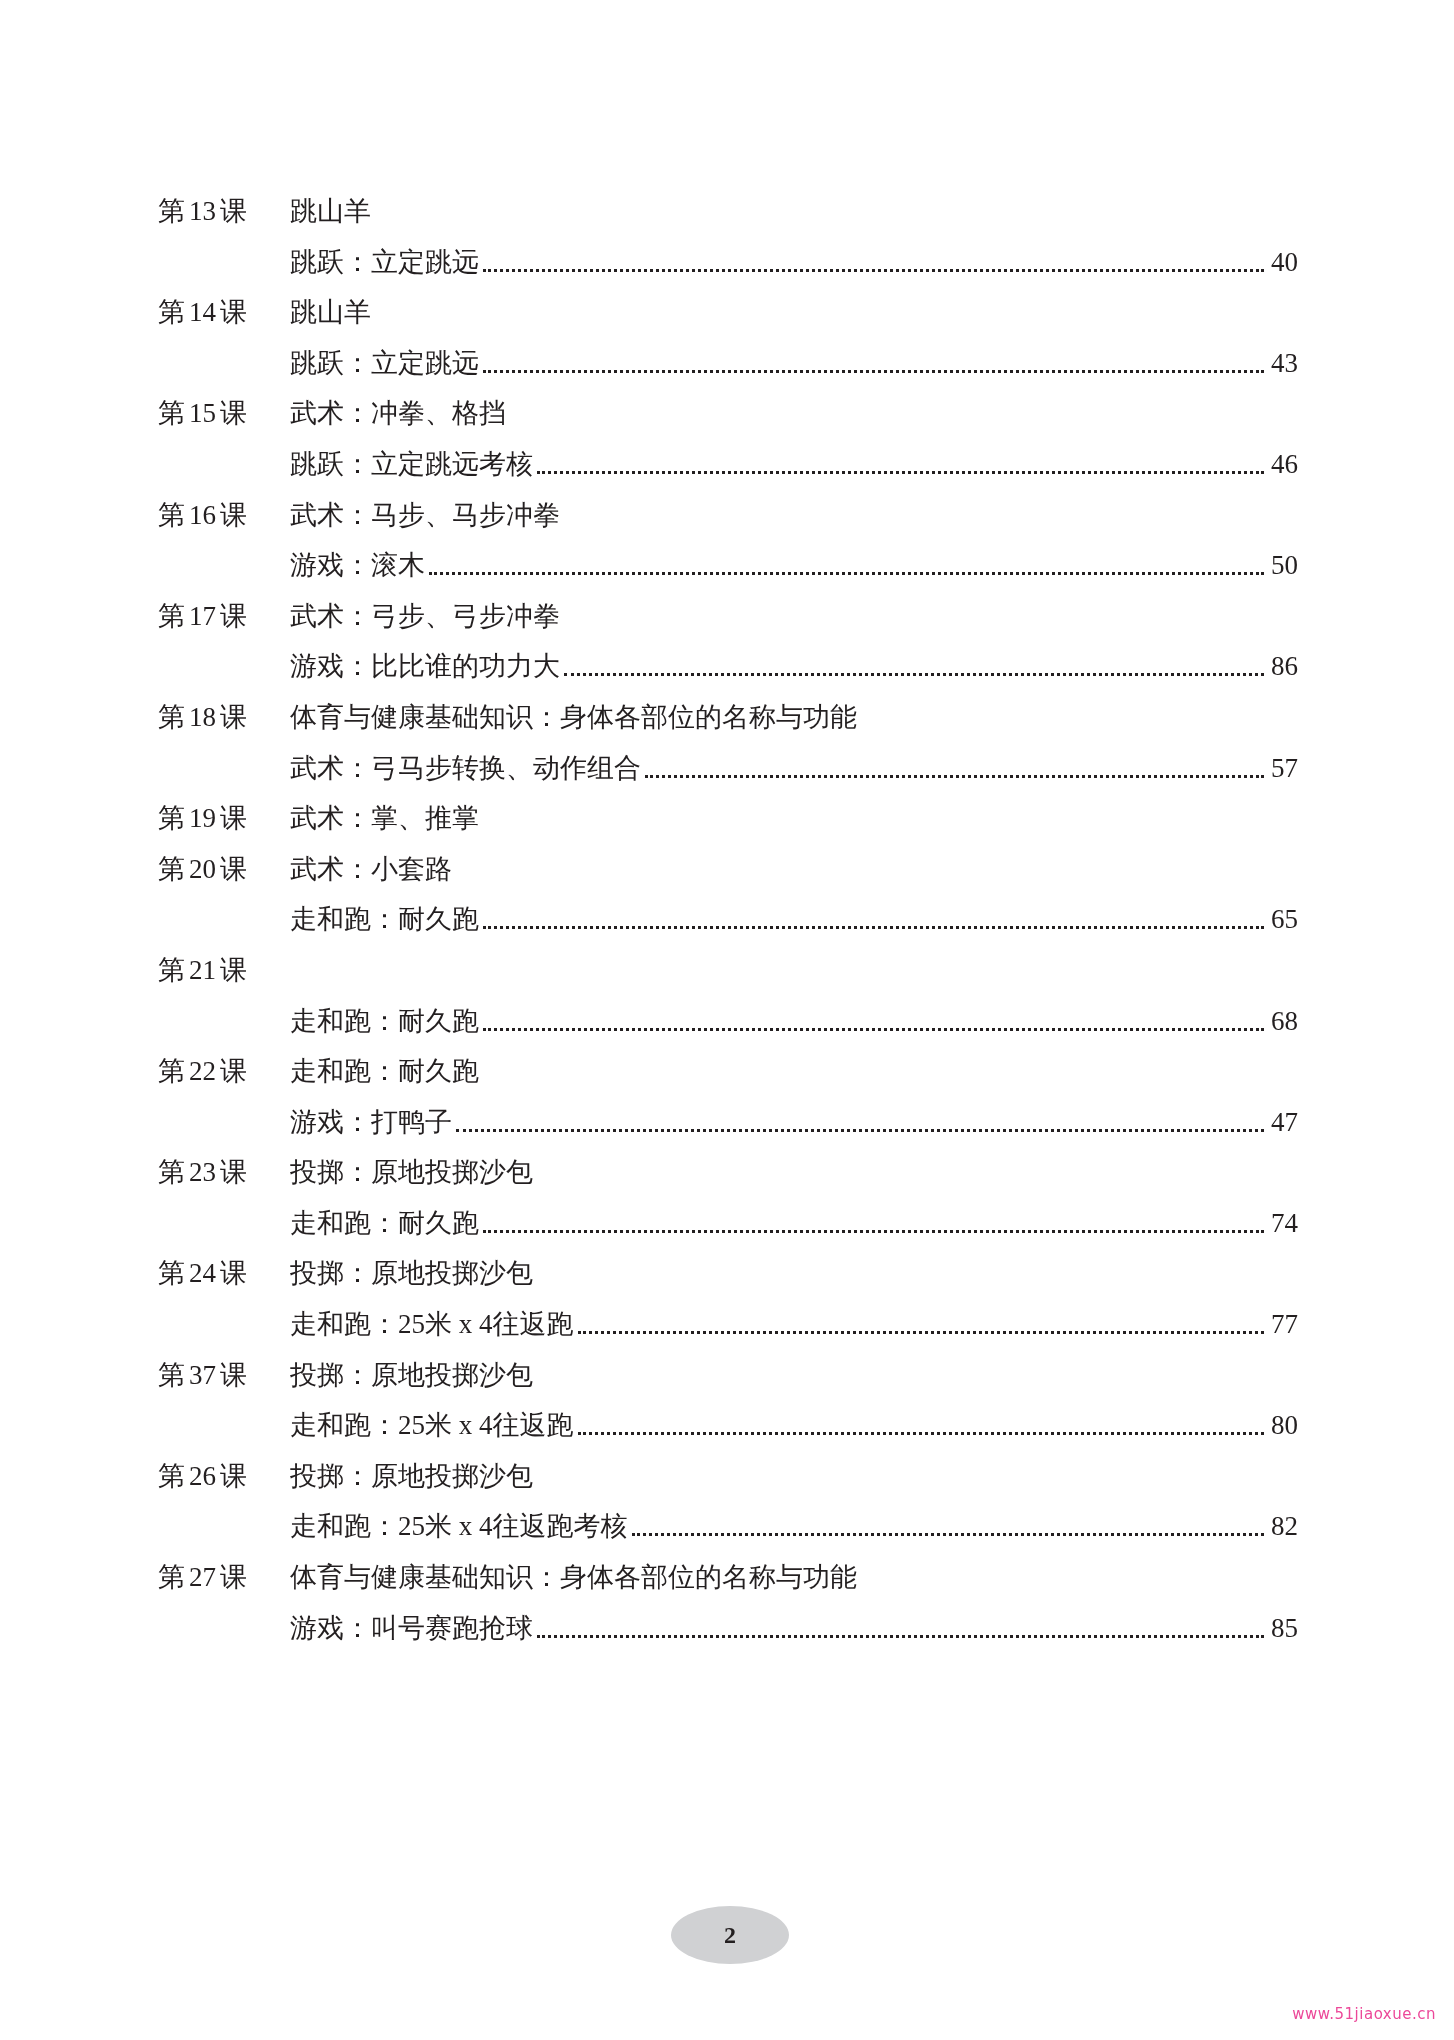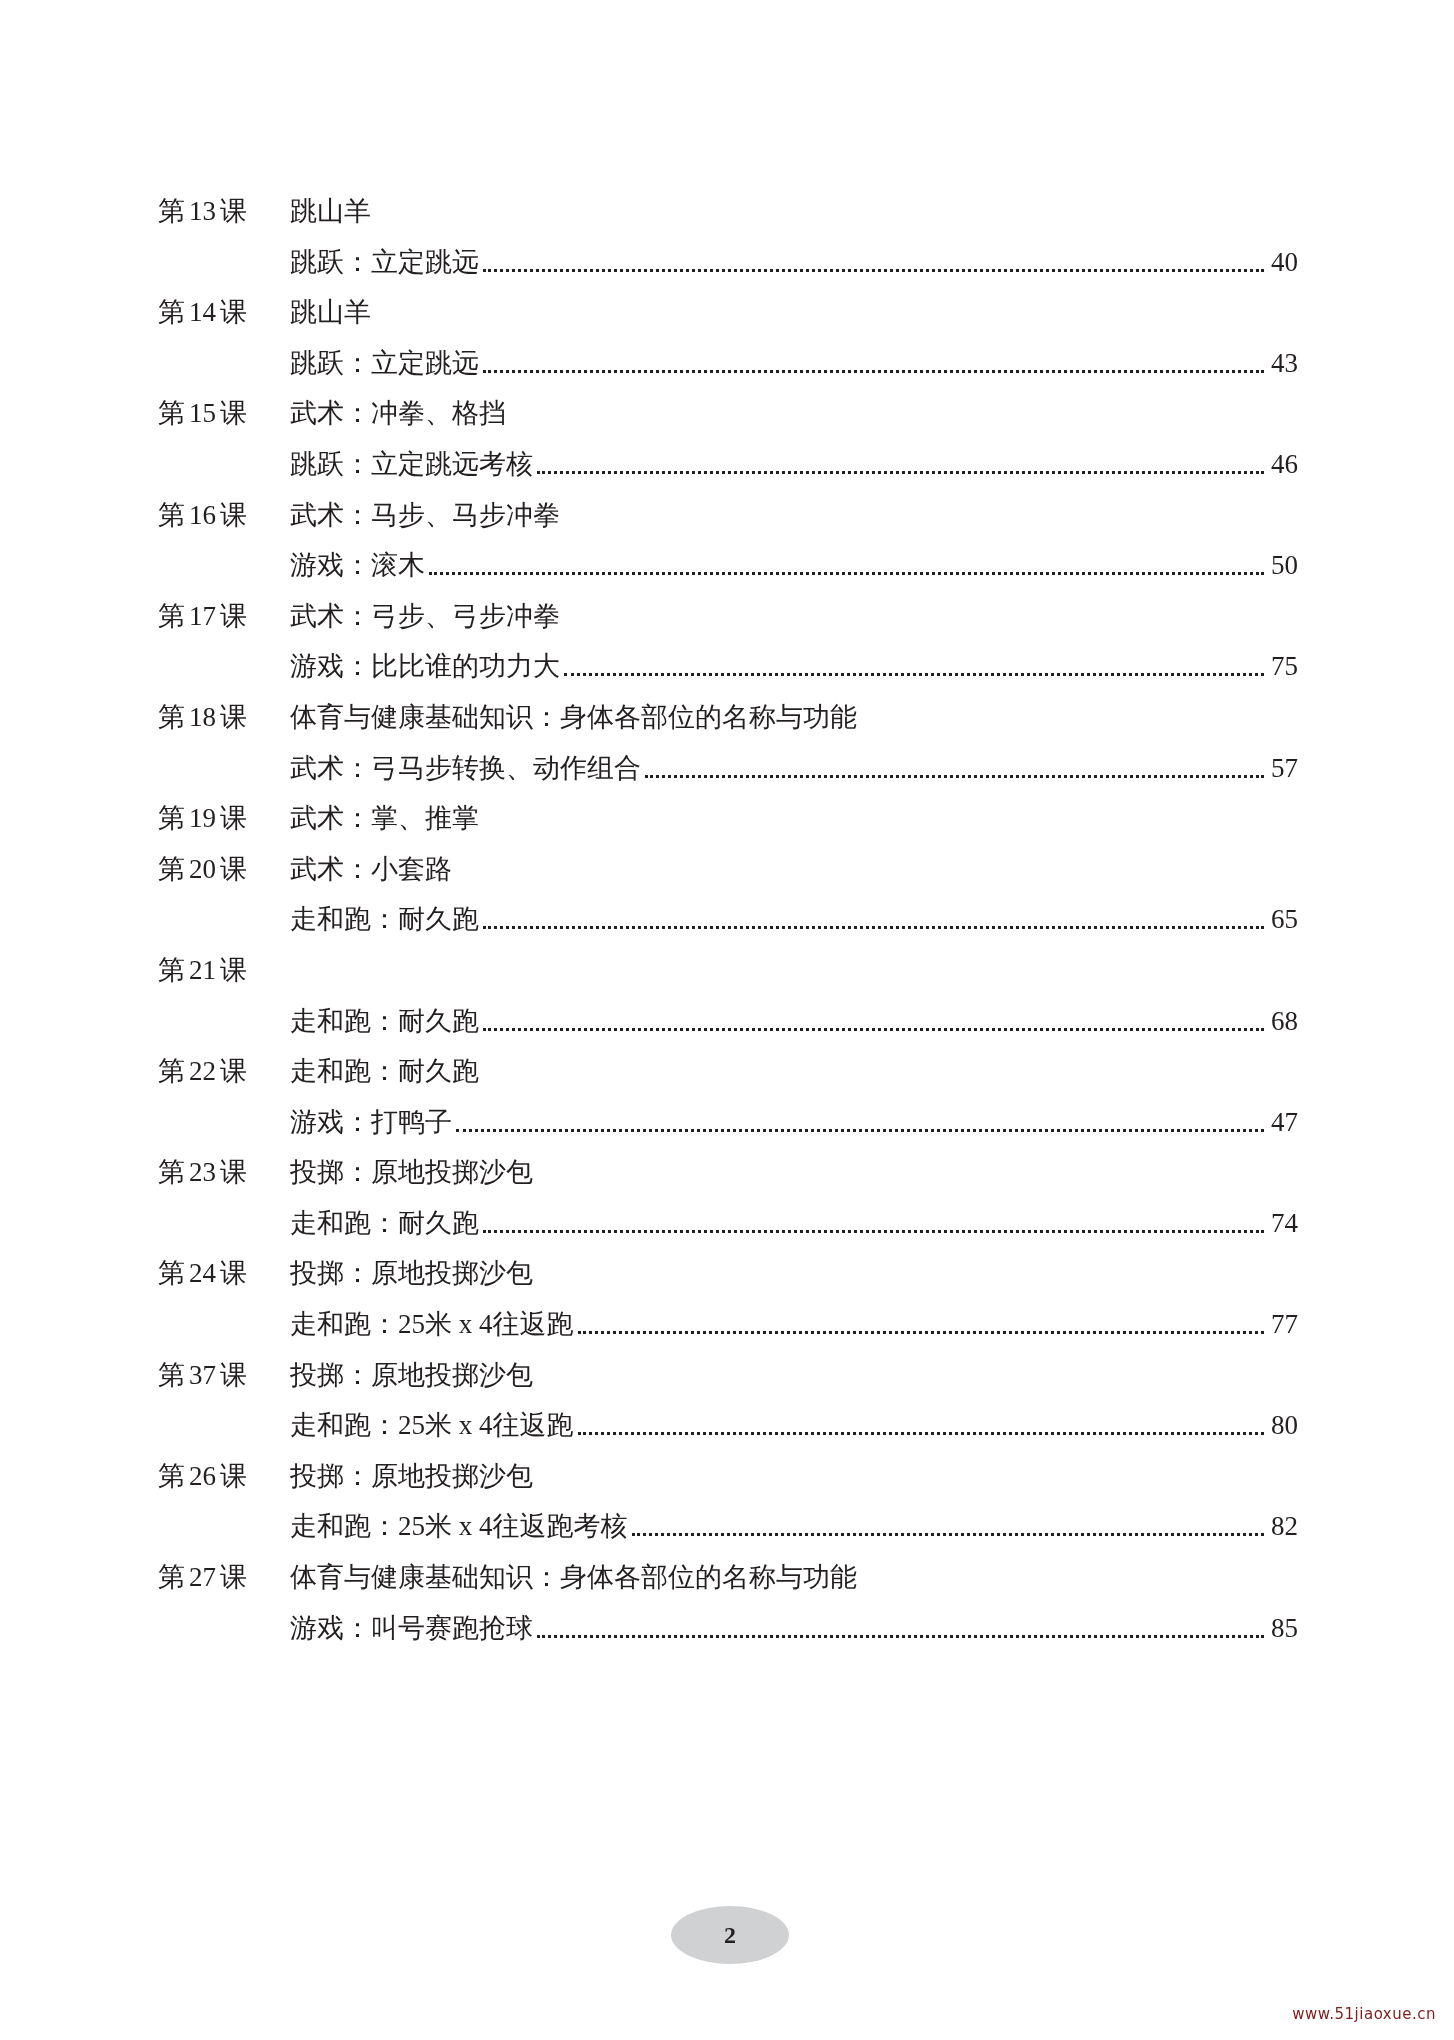--- a/index.html
+++ b/index.html
@@ -89,21 +89,21 @@
       font-size: 24px;
       font-weight: bold;
       color: #231f20;
     }
     .watermark {
       position: absolute;
       right: 18px;
       top: 2005px;
       font-family: "DejaVu Sans", sans-serif;
       font-size: 15px;
-      color: #7f1d1d;
+      color: #ec4899;
       letter-spacing: 0.5px;
     }
   </style>
 </head>
 <body>
 
 <div class="toc">
 
   <div class="lesson">
     <div class="row head">
@@ -154,21 +154,21 @@
   </div>
 
   <div class="lesson">
     <div class="row head">
       <span class="lesson-num"><span>第</span><span class="digits">17</span><span>课</span></span>
       <span class="head-title">武术：弓步、弓步冲拳</span>
     </div>
     <div class="row sub">
       <span class="sub-title">游戏：比比谁的功力大</span>
       <span class="leader"></span>
-      <span class="page">75</span>
+      <span class="page">86</span>
     </div>
   </div>
 
   <div class="lesson">
     <div class="row head">
       <span class="lesson-num"><span>第</span><span class="digits">18</span><span>课</span></span>
       <span class="head-title">体育与健康基础知识：身体各部位的名称与功能</span>
     </div>
     <div class="row sub">
       <span class="sub-title">武术：弓马步转换、动作组合</span>

